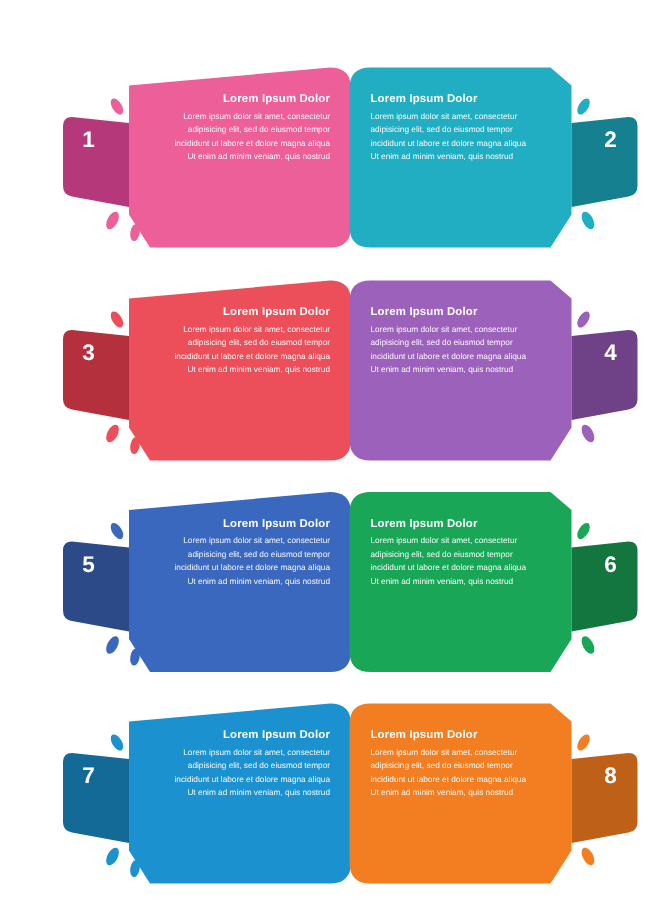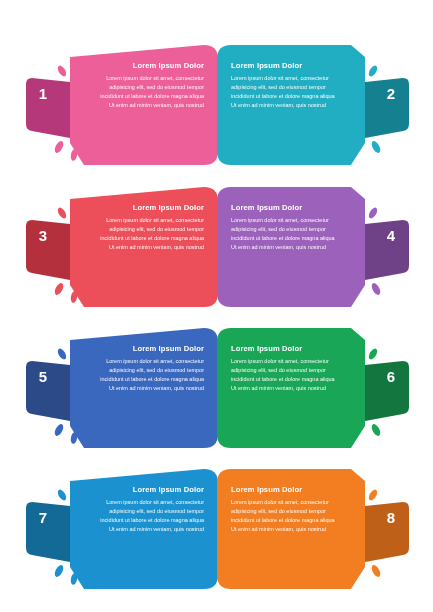--- a/index.html
+++ b/index.html
@@ -11,21 +11,21 @@
     overflow: hidden;
   }
   #infographic {
     position: relative;
     width: 433px;
     height: 612px;
     background: #ffffff;
   }
   .row {
     position: absolute;
-    left: 0;
+    left: 16px;
     width: 349px;
     height: 130px;
     padding-left: 32px;
   }
   .panel {
     position: absolute;
     top: 0;
     width: 200px;
     height: 130px;
   }

